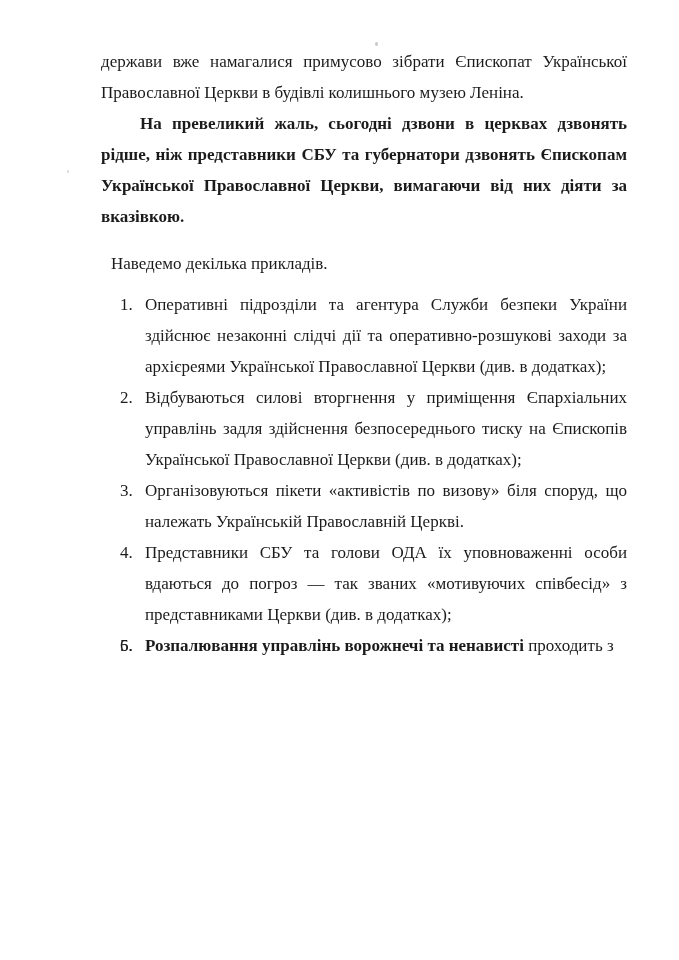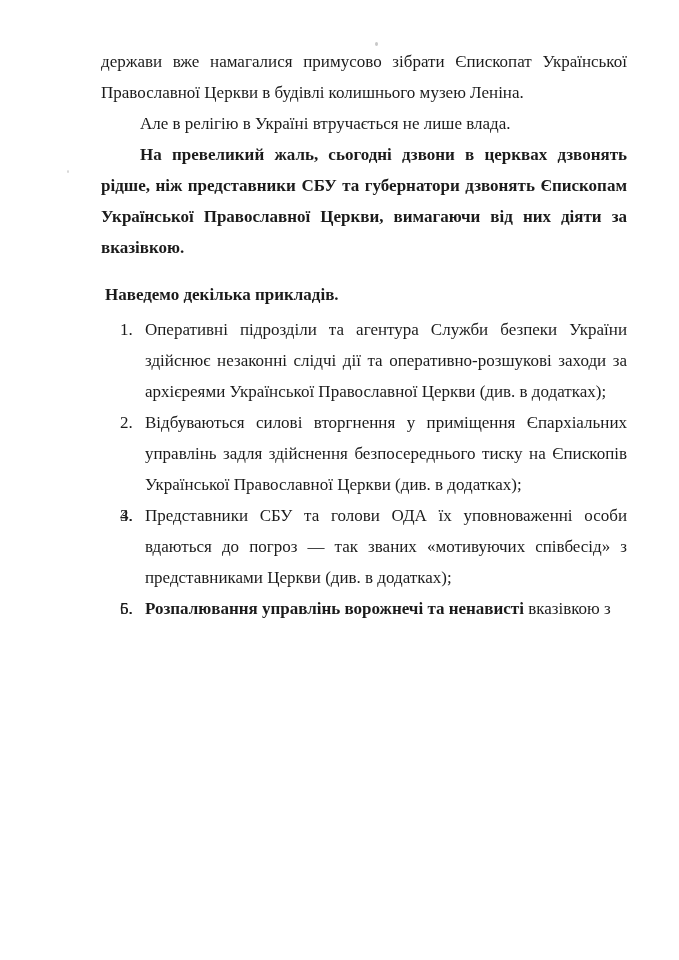--- a/index.html
+++ b/index.html
@@ -29,23 +29,23 @@
     margin: 0;
     padding: 0;
   }
   .para.indent {
     text-indent: 39px;
   }
   .para.bold {
     font-weight: bold;
   }
   .list-heading {
-    margin: 4px;
+    margin: 10px;
     margin-top: 16px;
-    font-weight: bold;
+    font-weight: normal;
     text-align: left;
   }
   .num-list {
     margin: 0;
     padding: 0;
     list-style: none;
   }
   .num-item {
     position: relative;
     margin: 0;
@@ -79,53 +79,53 @@
 
   <span class="speck s1"></span>
   <span class="speck s2"></span>
   <span class="speck s3"></span>
   <span class="speck s4"></span>
 
   <div class="content">
 
     <p class="para">держави вже намагалися примусово зібрати Єпископат Української Православної Церкви в будівлі колишнього музею Леніна.</p>
 
-    <p class="para indent">Але в релігію в Україні втручається не лише влада.</p>
 
 
     <p class="para indent bold">На превеликий жаль, сьогодні дзвони в церквах дзвонять рідше, ніж представники СБУ та губернатори дзвонять Єпископам Української Православної Церкви, вимагаючи від них діяти за вказівкою.</p>
 
     <p class="list-heading">Наведемо декілька прикладів.</p>
 
     <ol class="num-list">
 
       <li class="num-item">
         <span class="num">1.</span>
         <span>Оперативні підрозділи та агентура Служби безпеки України здійснює незаконні слідчі дії та оперативно-розшукові заходи за архієреями Української Православної Церкви (див. в додатках);</span>
       </li>
 
       <li class="num-item">
         <span class="num">2.</span>
         <span>Відбуваються силові вторгнення у приміщення Єпархіальних управлінь задля здійснення безпосереднього тиску на Єпископів Української Православної Церкви (див. в додатках);</span>
       </li>
 
       <li class="num-item">
         <span class="num">3.</span>
+        <span>Організовуються пікети «активістів по визову» біля споруд, що належать Українській Православній Церкві.</span>
       </li>
 
       <li class="num-item">
         <span class="num">4.</span>
         <span>Представники СБУ та голови ОДА їх уповноваженні особи вдаються до погроз — так званих «мотивуючих співбесід» з представниками Церкви (див. в додатках);</span>
       </li>
 
       <li class="num-item">
         <span class="num">5.</span>
       </li>
 
       <li class="num-item">
         <span class="num">6.</span>
         <span class="lead-bold">Розпалювання управлінь ворожнечі та ненависті</span>
-        <span> вказівкою з</span>
+        <span> проходить з</span>
       </li>
 
     </ol>
   </div>
 </div>
 
 </body></html>

